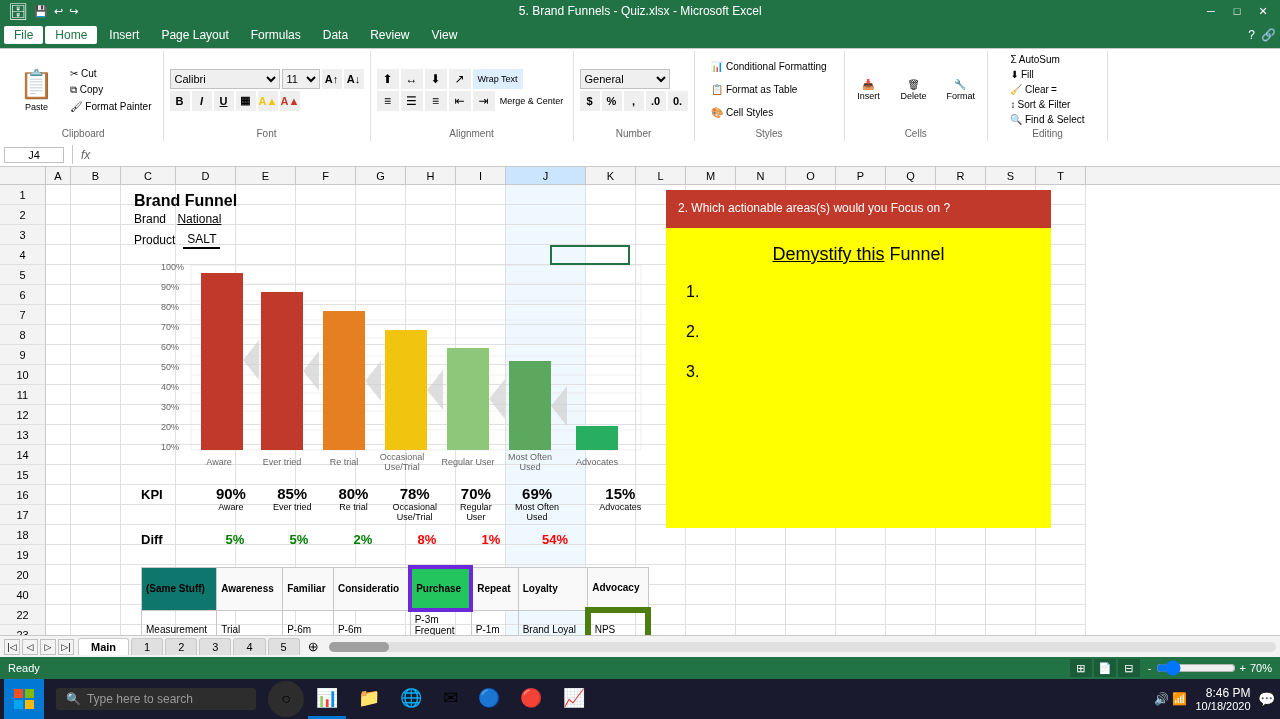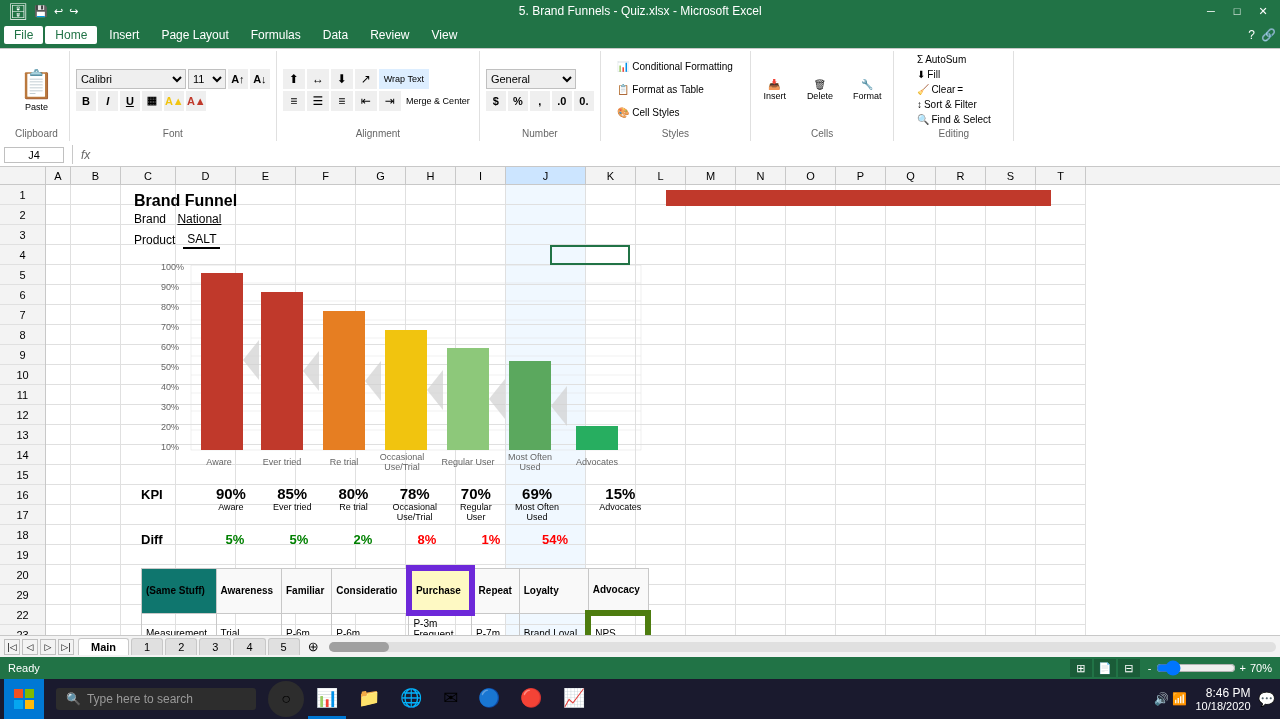--- a/index.html
+++ b/index.html
@@ -140,20 +140,25 @@
 </div>
 
 <div class="ribbon-content">
 
   <div class="ribbon-group">
     <div class="ribbon-group-content">
       <div class="ribbon-btn paste-btn">
         <div class="paste-icon">📋</div>
         <div class="label">Paste</div>
       </div>
+      <div class="small-btns">
+        <div class="small-btn">✂ <span>Cut</span></div>
+        <div class="small-btn">⧉ <span>Copy</span></div>
+        <div class="small-btn">🖌 <span>Format Painter</span></div>
+      </div>
     </div>
     <div class="ribbon-group-label">Clipboard</div>
   </div>
 
   <div class="ribbon-group" style="min-width:180px;">
     <div class="ribbon-group-content">
       <div class="font-group">
         <div class="font-row">
           <select class="font-select">
             <option>Calibri</option>
@@ -339,21 +344,21 @@
         <div style="height: 20px; display: flex; align-items: center; justify-content: center; font-size: 11px; border-bottom: 1px solid rgb(224, 224, 224); cursor: pointer;">11</div>
         <div style="height: 20px; display: flex; align-items: center; justify-content: center; font-size: 11px; border-bottom: 1px solid rgb(224, 224, 224); cursor: pointer;">12</div>
         <div style="height: 20px; display: flex; align-items: center; justify-content: center; font-size: 11px; border-bottom: 1px solid rgb(224, 224, 224); cursor: pointer;">13</div>
         <div style="height: 20px; display: flex; align-items: center; justify-content: center; font-size: 11px; border-bottom: 1px solid rgb(224, 224, 224); cursor: pointer;">14</div>
         <div style="height: 20px; display: flex; align-items: center; justify-content: center; font-size: 11px; border-bottom: 1px solid rgb(224, 224, 224); cursor: pointer;">15</div>
         <div style="height: 20px; display: flex; align-items: center; justify-content: center; font-size: 11px; border-bottom: 1px solid rgb(224, 224, 224); cursor: pointer;">16</div>
         <div style="height: 20px; display: flex; align-items: center; justify-content: center; font-size: 11px; border-bottom: 1px solid rgb(224, 224, 224); cursor: pointer;">17</div>
         <div style="height: 20px; display: flex; align-items: center; justify-content: center; font-size: 11px; border-bottom: 1px solid rgb(224, 224, 224); cursor: pointer;">18</div>
         <div style="height: 20px; display: flex; align-items: center; justify-content: center; font-size: 11px; border-bottom: 1px solid rgb(224, 224, 224); cursor: pointer;">19</div>
         <div style="height: 20px; display: flex; align-items: center; justify-content: center; font-size: 11px; border-bottom: 1px solid rgb(224, 224, 224); cursor: pointer;">20</div>
-        <div style="height: 20px; display: flex; align-items: center; justify-content: center; font-size: 11px; border-bottom: 1px solid rgb(224, 224, 224); cursor: pointer;">29</div>
+        <div style="height: 20px; display: flex; align-items: center; justify-content: center; font-size: 11px; border-bottom: 1px solid rgb(224, 224, 224); cursor: pointer;">40</div>
         <div style="height: 20px; display: flex; align-items: center; justify-content: center; font-size: 11px; border-bottom: 1px solid rgb(224, 224, 224); cursor: pointer;">22</div>
         <div style="height: 20px; display: flex; align-items: center; justify-content: center; font-size: 11px; border-bottom: 1px solid rgb(224, 224, 224); cursor: pointer;">23</div>
       </div>
   </div>
 
   <div style="flex:1;position:relative;overflow:hidden;">
 
     <div id="grid-cells">
         <div style="display: flex;">
           <div style="width: 25px; height: 20px; border-right: 1px solid rgb(224, 224, 224); border-bottom: 1px solid rgb(224, 224, 224); flex-shrink: 0;"></div>
@@ -984,44 +989,55 @@
     </div>
 
     <div style="position:absolute;left:95px;top:380px;width:510px;">
       <table style="border-collapse:collapse;font-size:10px;width:100%;">
         <tbody>
             <tr>
           <td style="border:1px solid #c8c8c8;padding:2px 4px;background:#0f766e;font-weight:bold;">(Same Stuff)</td>
           <td style="border:1px solid #c8c8c8;padding:2px 4px;background:#f9f9f9;font-weight:bold;">Awareness</td>
           <td style="border:1px solid #c8c8c8;padding:2px 4px;background:#f9f9f9;font-weight:bold;">Familiar</td>
           <td style="border:1px solid #c8c8c8;padding:2px 4px;background:#f9f9f9;font-weight:bold;">Consideratio</td>
-          <td style="border:6px solid #6d28d9;padding:14px 4px;background:#fef9c3;font-weight:bold;">Purchase</td>
+          <td style="border:4px solid #6d28d9;padding:14px 4px;background:#22c55e;font-weight:bold;">Purchase</td>
           <td style="border:1px solid #c8c8c8;padding:2px 4px;background:#f9f9f9;font-weight:bold;">Repeat</td>
           <td style="border:1px solid #c8c8c8;padding:2px 4px;background:#f9f9f9;font-weight:bold;">Loyalty</td>
           <td style="border:1px solid #c8c8c8;padding:2px 4px;background:#f9f9f9;font-weight:bold;">Advocacy</td>
         </tr>
         <tr>
           <td style="border:1px solid #c8c8c8;padding:2px 4px;">Measurement</td>
           <td style="border:1px solid #c8c8c8;padding:2px 4px;">Trial</td>
           <td style="border:1px solid #c8c8c8;padding:2px 4px;">P-6m</td>
           <td style="border:1px solid #c8c8c8;padding:2px 4px;">P-6m</td>
           <td style="border:1px solid #c8c8c8;padding:2px 4px;">P-3m<br>Frequent<br>Usage</td>
-          <td style="border:1px solid #c8c8c8;padding:2px 4px;">P-7m</td>
+          <td style="border:1px solid #c8c8c8;padding:2px 4px;">P-1m</td>
           <td style="border:1px solid #c8c8c8;padding:2px 4px;">Brand Loyal</td>
           <td style="border:6px solid #4d7c0f;padding:2px 4px;">NPS</td>
         </tr>
       </tbody>
         </table>
     </div>
 
     <div style="position:absolute;left:620px;top:5px;width:385px;">
 
       <div style="background:#c0392b;color:#fff;padding:8px 12px;font-size:12px;line-height:1.8;">
-      </div>
-
+        <div>2.  Which actionable areas(s) would you Focus on ?</div>
+      </div>
+
+      <div style="background:#ffff00;padding:16px 20px;height:300px;">
+        <div style="text-align:center;font-size:18px;margin-bottom:18px;">
+          <span style="text-decoration:underline;">Demystify this</span>
+          <span> </span>
+          <span>Funnel</span>
+        </div>
+        <div style="font-size:16px;margin-bottom:22px;">1.</div>
+        <div style="font-size:16px;margin-bottom:22px;">2.</div>
+        <div style="font-size:16px;">3.</div>
+      </div>
     </div>
 
   </div>
 </div>
 
 <div style="display:flex;align-items:center;height:22px;background:#f3f3f3;border-top:1px solid #c8c8c8;">
   <div style="display:flex;gap:2px;padding:0 4px;">
     <button style="width:16px;height:16px;font-size:9px;border:1px solid #c0c0c0;background:#f3f3f3;cursor:pointer;">|◁</button>
     <button style="width:16px;height:16px;font-size:9px;border:1px solid #c0c0c0;background:#f3f3f3;cursor:pointer;">◁</button>
     <button style="width:16px;height:16px;font-size:9px;border:1px solid #c0c0c0;background:#f3f3f3;cursor:pointer;">▷</button>

